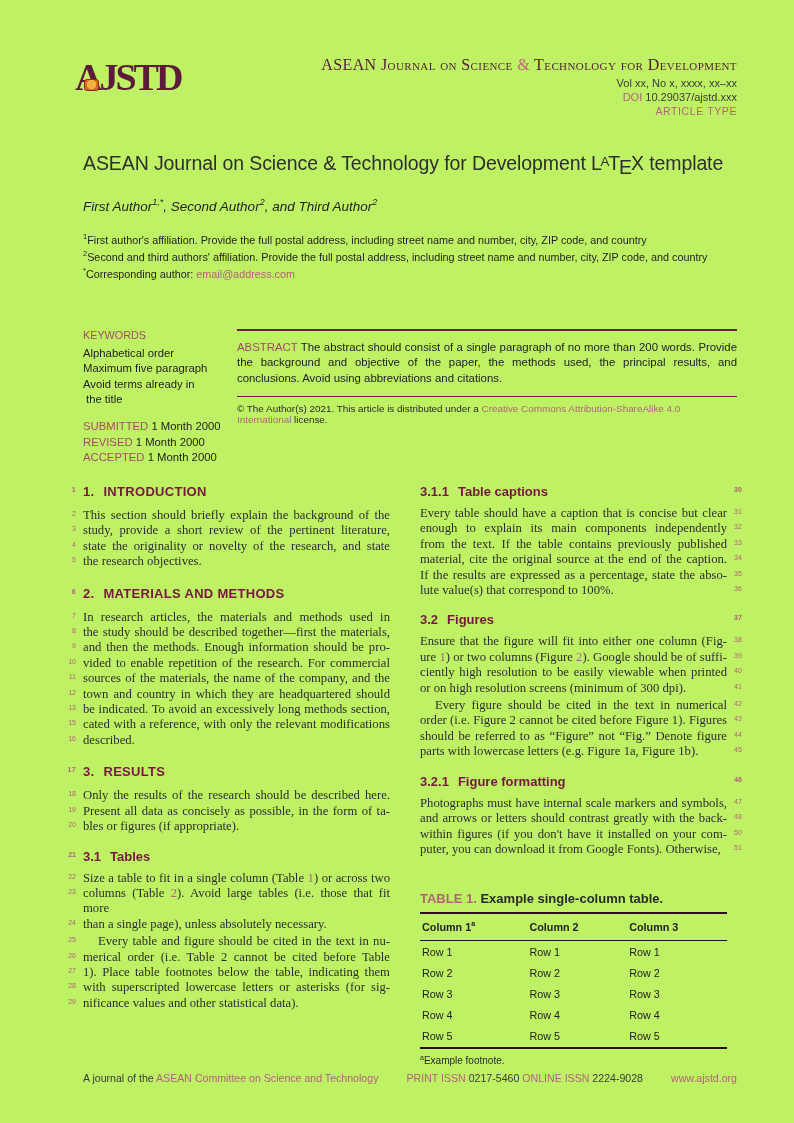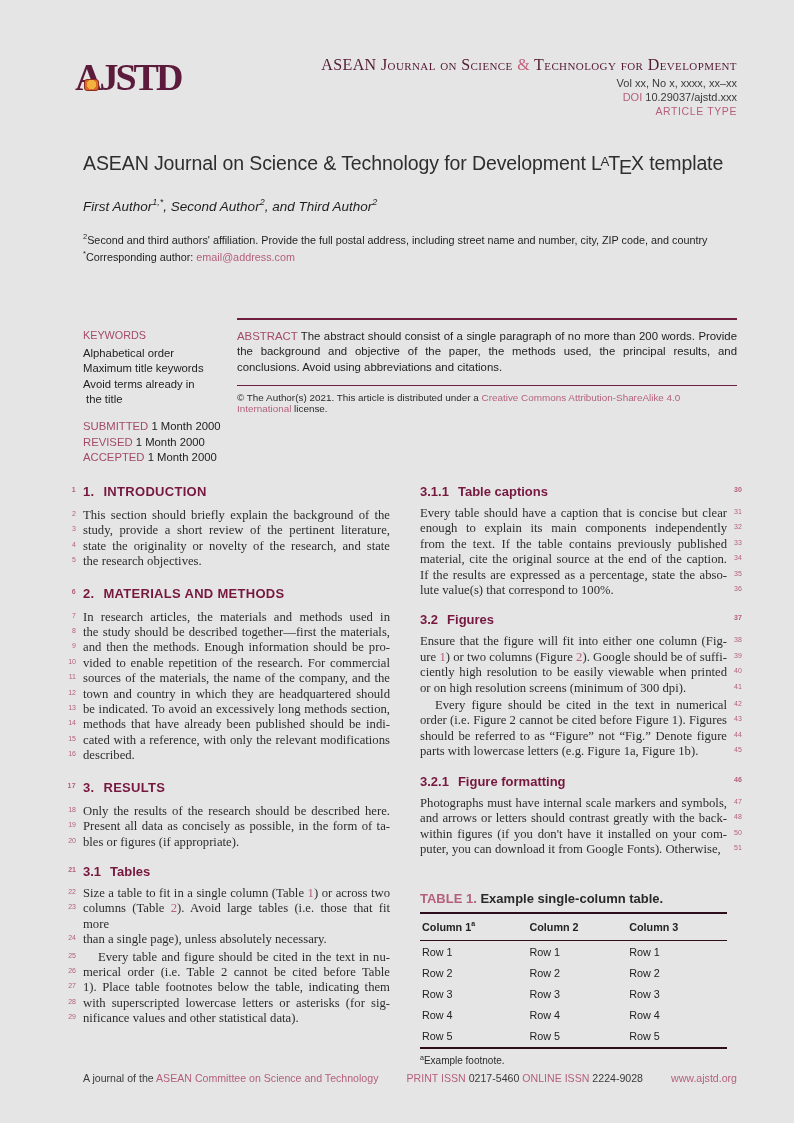--- a/index.html
+++ b/index.html
@@ -1,16 +1,16 @@
 <!DOCTYPE html>
 <html><head>
 <meta charset="utf-8">
 <style>
   html,body{margin:0;padding:0;background:#ffffff;}
-  .page{position:relative;width:794px;height:1123px;background:#e5e5e5;overflow:hidden;
+  .page{position:relative;width:794px;height:1123px;background:#bef264;overflow:hidden;
         font-family:"Liberation Sans",sans-serif;color:#222;}
 
   
   .masthead{position:absolute;left:75px;top:56px;right:57px;height:70px;}
   .logo{position:absolute;left:0;top:2px;font-family:"Liberation Serif",serif;
         font-weight:700;font-size:38px;letter-spacing:-3px;color:#5c1b3a;line-height:1;}
   .logo .emblem{position:absolute;left:9px;bottom:5px;width:13px;height:10px;
         background:radial-gradient(circle at 50% 45%,#f3b23f 0 55%,#d96a2a 56% 100%);
         border-radius:3px;border:1px solid #8c2d20;}
   .head-right{position:absolute;right:0;top:0;text-align:right;}
@@ -33,21 +33,21 @@
   .affils sup{font-size:7.5px;}
   .affils .email{color:#b4607c;}
 
   
   .metapanel{position:absolute;left:83px;top:318px;width:654px;}
   .kwcol{position:absolute;left:0;top:10px;width:148px;font-size:11.3px;line-height:15.6px;color:#222;}
   .kwlabel{color:#a34b68;font-size:10.8px;margin-bottom:2px;}
   .kw:last-child{padding-left:3px;}
   .dates{margin-top:11px;}
   .dates .dlbl{color:#a34b68;}
-  .abscol{position:absolute;left:154px;top:0;width:500px;}
+  .abscol{position:absolute;left:154px;top:11px;width:500px;}
   .absrule{border-top:2px solid #6e1e3f;}
   .abstext{font-size:11.4px;line-height:15.3px;text-align:justify;color:#222;
            padding:9px 0 10px 0;}
   .abstext .label{color:#a34b68;}
   .licline{border-top:1.6px solid #6e1e3f;padding-top:6px;font-size:9.9px;color:#2a2a2a;}
   .licline .lic-link{color:#b4607c;}
 
   
   .col{position:absolute;top:484px;width:307px;font-family:"Liberation Serif",serif;
        font-size:12.7px;color:#2d2d2d;}
@@ -101,31 +101,32 @@
       <div class="vol">Vol xx, No x, xxxx, xx–xx</div>
       <div class="doi"><span class="lbl">DOI</span> <span>10.29037/ajstd.xxx</span></div>
       <div class="atype">ARTICLE TYPE</div>
     </div>
   </div>
 
   <div class="titleblock">
     <h1 class="ptitle"><span>ASEAN Journal on Science &amp; Technology for Development </span><span><span>L</span><span class="lxa">A</span><span>T</span><span class="lxe">E</span><span>X</span></span><span> template</span></h1>
     <div class="authors" id="authors-line"><span>First Author</span><sup>1,*</sup><span>, </span><span>Second Author</span><sup>2</sup><span>, and </span><span>Third Author</span><sup>2</sup></div>
     <div class="affils" id="affiliations">
+        <div><sup>1</sup><span>First author's affiliation. Provide the full postal address, including street name and number, city, ZIP code, and country</span></div>
         <div><sup>2</sup><span>Second and third authors' affiliation. Provide the full postal address, including street name and number, city, ZIP code, and country</span></div>
         <div><sup>*</sup><span>Corresponding author: </span><span class="email">email@address.com</span></div>
       </div>
   </div>
 
   <div class="metapanel">
     <div class="kwcol">
       <div class="kwlabel">KEYWORDS</div>
       <div id="keywords-list">
           <div class="kw">Alphabetical order</div>
-          <div class="kw">Maximum title keywords</div>
+          <div class="kw">Maximum five paragraph</div>
           <div class="kw">Avoid terms already in</div>
           <div class="kw">the title</div>
         </div>
       <div class="dates" id="dates-list">
           <div><span class="dlbl">SUBMITTED</span><span> 1 Month 2000</span></div>
           <div><span class="dlbl">REVISED</span><span> 1 Month 2000</span></div>
           <div><span class="dlbl">ACCEPTED</span><span> 1 Month 2000</span></div>
         </div>
     </div>
     <div class="abscol">
@@ -177,24 +178,20 @@
           <span class="ltext"><span>sources of the materials, the name of the company, and the</span></span>
           <span class="lnum">11</span>
         </div>
         <div class="line">
           <span class="ltext"><span>town and country in which they are headquartered should</span></span>
           <span class="lnum">12</span>
         </div>
         <div class="line">
           <span class="ltext"><span>be indicated. To avoid an excessively long methods section,</span></span>
           <span class="lnum">13</span>
-        </div>
-        <div class="line">
-          <span class="ltext"><span>methods that have already been published should be indi-</span></span>
-          <span class="lnum">14</span>
         </div>
         <div class="line">
           <span class="ltext"><span>cated with a reference, with only the relevant modifications</span></span>
           <span class="lnum">15</span>
         </div>
         <div class="line last">
           <span class="ltext"><span>described.</span></span>
           <span class="lnum">16</span>
         </div>
       </div>

